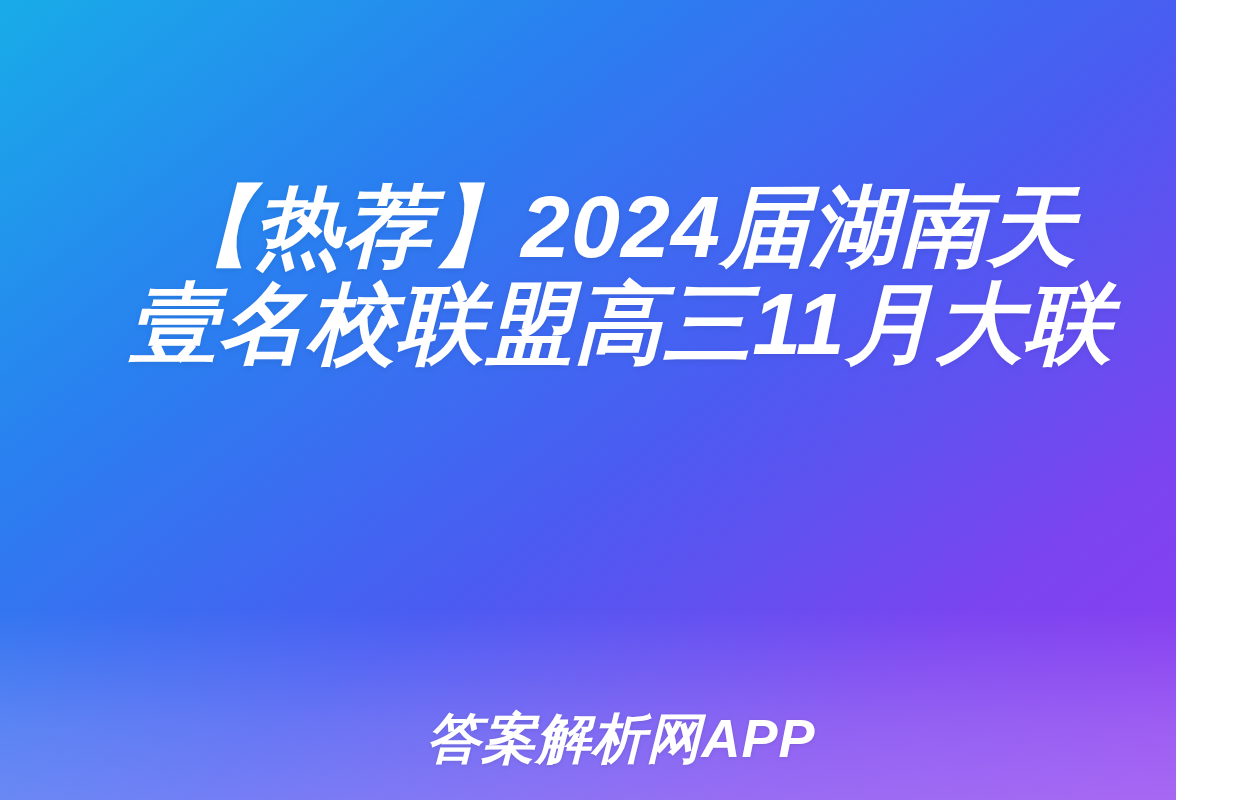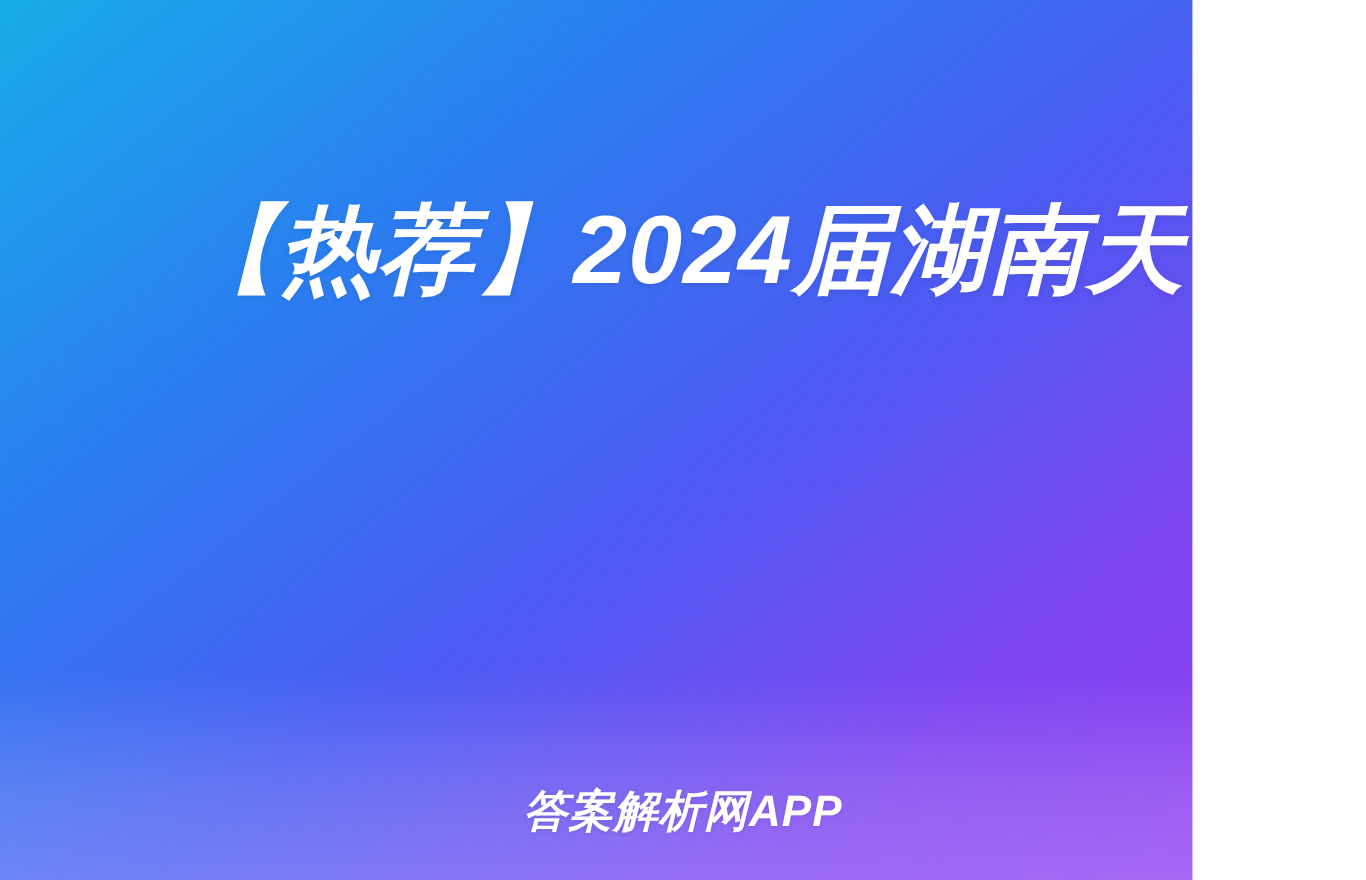--- a/index.html
+++ b/index.html
@@ -7,21 +7,21 @@
     padding: 0;
   }
   body {
     width: 1242px;
     height: 800px;
     overflow: hidden;
     font-family: "Liberation Sans", sans-serif;
   }
   #banner {
     position: relative;
-    width: 1084px;
+    width: 1176px;
     height: 800px;
     box-sizing: border-box;
     background: linear-gradient(142deg, #18ace8 0%, #2a7ff0 28%, #4a5cf2 55%, #7b44f0 80%, #8f3df0 100%);
     overflow: hidden;
   }
   
   #banner::after {
     content: "";
     position: absolute;
     left: 0;
@@ -59,32 +59,33 @@
     width: 1242px;
     text-align: center;
     z-index: 3;
   }
   #footer-text {
     display: inline-block;
     color: #ffffff;
     font-family: "Liberation Sans", sans-serif;
     font-weight: bold;
     font-style: italic;
-    font-size: 40px;
+    font-size: 54px;
     line-height: 48px;
     letter-spacing: 1px;
     text-shadow: 0 1px 4px rgba(0,0,0,0.10);
   }
 </style>
 </head>
 <body>
 
 <div id="banner">
 
   <div id="title-block">
     <div class="title-line">【热荐】2024届湖南天</div>
+    <div class="title-line">壹名校联盟高三11月大联</div>
   </div>
 
   <div id="footer">
     <span id="footer-text">答案解析网APP</span>
   </div>
 
 </div>
 
 </body></html>

